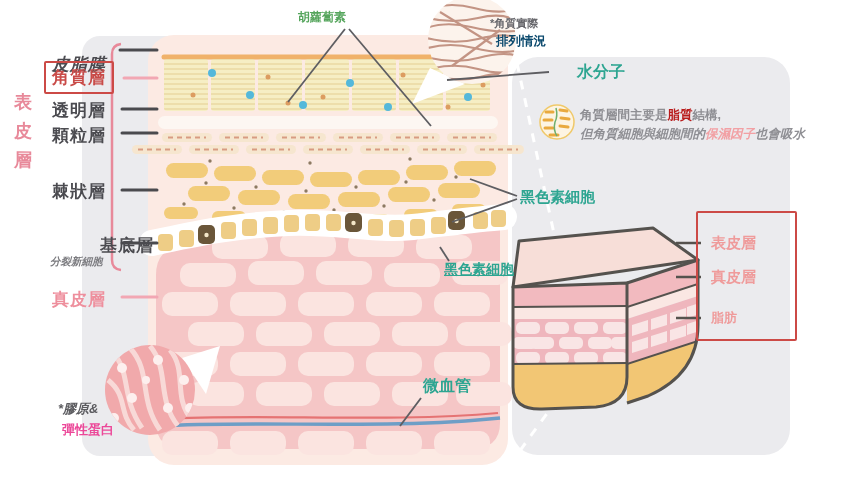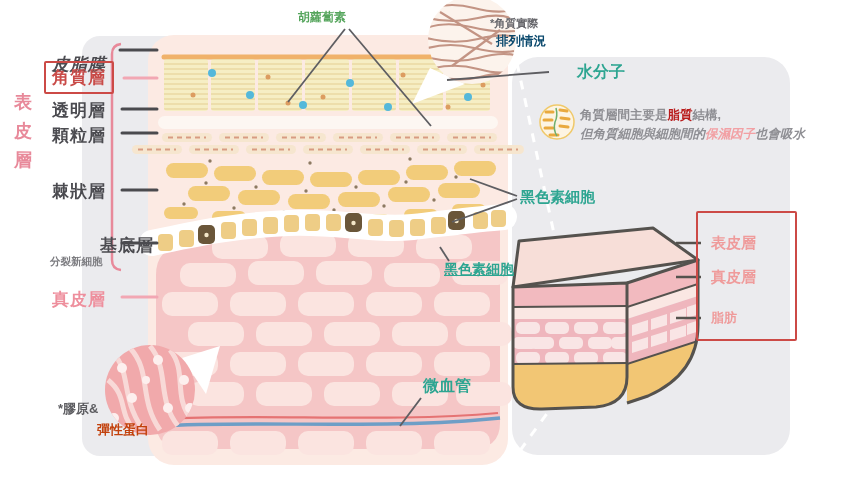--- a/index.html
+++ b/index.html
@@ -359,21 +359,21 @@
 <div class="lbl layer-label" style="left:52px;top:53px;font-style:italic;">皮脂膜</div>
 
 <div class="lbl" style="left:44px;top:61px;border:2px solid #cc4a46;border-radius:2px;padding:3px 6px;text-align:right;">
   <span class="layer-label" style="color:#c94b48;">角質層</span>
 </div>
 
 <div class="lbl layer-label" style="left:52px;top:99px;">透明層</div>
 <div class="lbl layer-label" style="left:52px;top:124px;">顆粒層</div>
 <div class="lbl layer-label" style="left:52px;top:180px;">棘狀層</div>
 <div class="lbl layer-label" style="left:52px;top:234px;margin-left:48px;">基底層</div>
-<div class="lbl" style="left:50px;top:255px;font-size:10.5px;color:#7c7c80;font-weight:600;">分裂新細胞</div>
+<div class="lbl" style="left:50px;top:255px;font-size:10.5px;color:#7c7c80;font-weight:600;font-style:italic;">分裂新細胞</div>
 <div class="lbl layer-label pink-label" style="left:52px;top:288px;">真皮層</div>
 
 <div class="lbl" style="left:298px;top:9px;font-size:12px;font-weight:700;color:#55a55c;">胡蘿蔔素</div>
 
 <div class="lbl" style="left:490px;top:16px;font-size:11px;font-weight:600;color:#66666b;">*角質實際</div>
 <div class="lbl" style="left:496px;top:33px;font-size:12.5px;font-weight:600;color:#0c4a6e;">排列情況</div>
 
 <div class="lbl teal-label" style="left:553px;top:62px;font-size:16px;margin-left:24px;">水分子</div>
 
 
@@ -382,21 +382,21 @@
 </div>
 
 <div class="lbl note" style="left:580px;top:126px;font-style:italic;">
   <span>但角質細胞與細胞間的</span><span class="hl-pink">保濕因子</span><span>也會吸水</span>
 </div>
 
 <div class="lbl teal-label" style="left:520px;top:188px;font-size:15px;">黑色素細胞</div>
 <div class="lbl teal-label" style="left:444px;top:261px;font-size:14px;text-decoration:underline;">黑色素細胞</div>
 <div class="lbl teal-label" style="left:423px;top:376px;font-size:16px;">微血管</div>
 
-<div class="lbl" style="left:58px;top:400px;font-size:13px;font-weight:600;color:#5c5c60;">*膠原&amp;</div>
-<div class="lbl" style="left:62px;top:421px;font-size:13px;font-weight:600;color:#c2410c;margin-left:35px;">彈性蛋白</div>
+<div class="lbl" style="left:58px;top:400px;font-size:13px;font-weight:600;color:#5c5c60;font-style:italic;">*膠原&amp;</div>
+<div class="lbl" style="left:62px;top:421px;font-size:13px;font-weight:600;color:#ec4899;">彈性蛋白</div>
 
 <div class="redbox" style="left:696px;top:211px;width:97px;height:126px;"></div>
 <div class="lbl coral" style="left:711px;top:234px;font-size:15px;font-weight:700;">表皮層</div>
 <div class="lbl coral" style="left:711px;top:268px;font-size:15px;font-weight:700;">真皮層</div>
 <div class="lbl coral" style="left:711px;top:309px;font-size:13px;font-weight:700;">脂肪</div>
 
 </div>
 
 </body></html>

